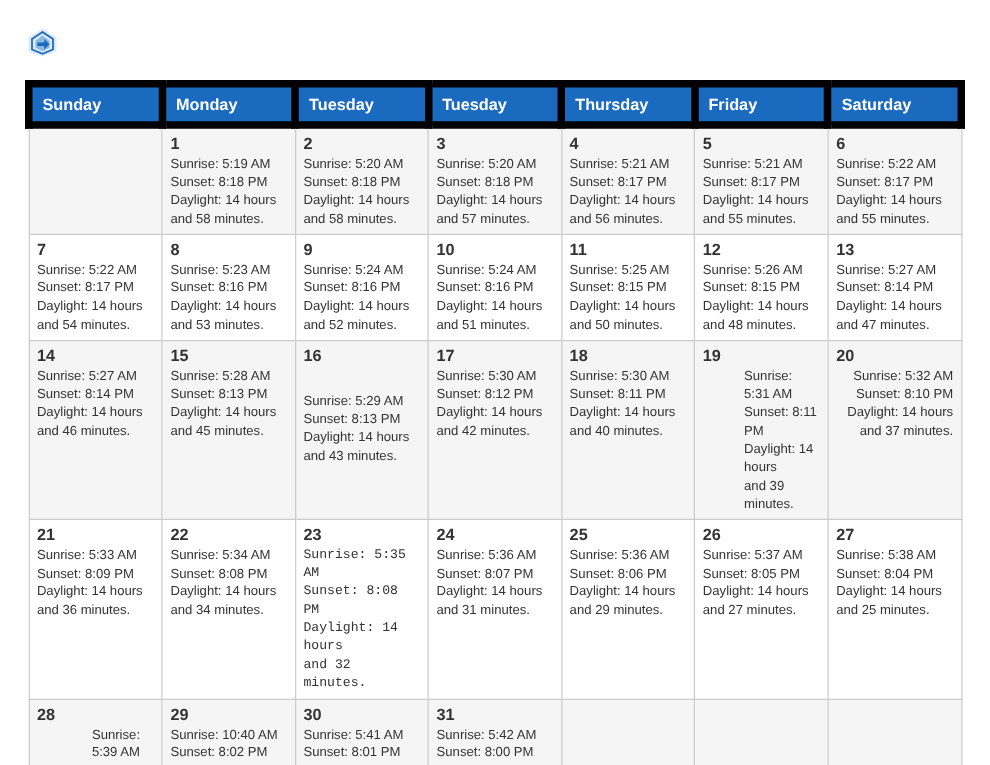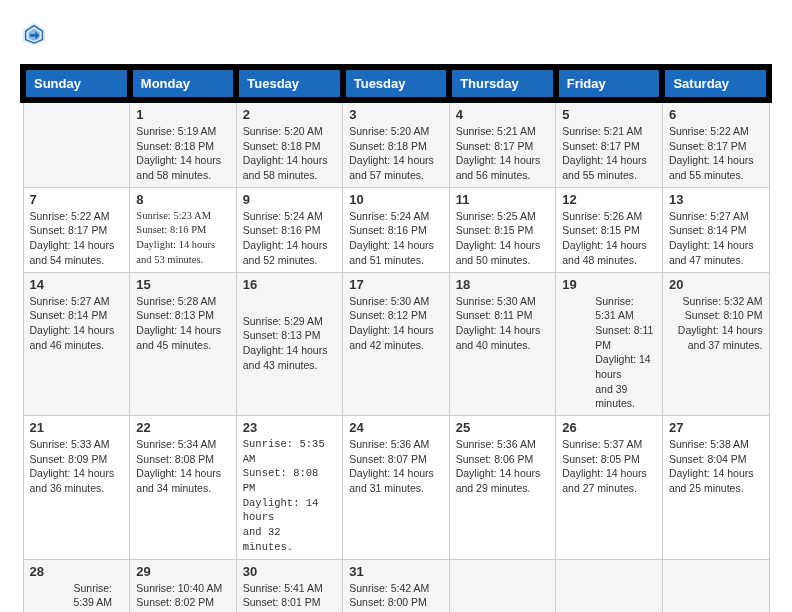--- a/index.html
+++ b/index.html
@@ -174,21 +174,21 @@
       <tr>
         <td>
           <span class="day-num">7</span>
           <div class="day-info" style="white-space: pre-line;">Sunrise: 5:22 AM
 Sunset: 8:17 PM
 Daylight: 14 hours
 and 54 minutes.</div>
         </td>
         <td>
           <span class="day-num">8</span>
-          <div class="day-info" style="white-space: pre-line; font-family: Liberation Serif, serif;">Sunrise: 5:23 AM
+          <div class="day-info" style="white-space: pre-line;">Sunrise: 5:23 AM
 Sunset: 8:16 PM
 Daylight: 14 hours
 and 53 minutes.</div>
         </td>
         <td>
           <span class="day-num">9</span>
           <div class="day-info" style="white-space: pre-line;">Sunrise: 5:24 AM
 Sunset: 8:16 PM
 Daylight: 14 hours
 and 52 minutes.</div>

